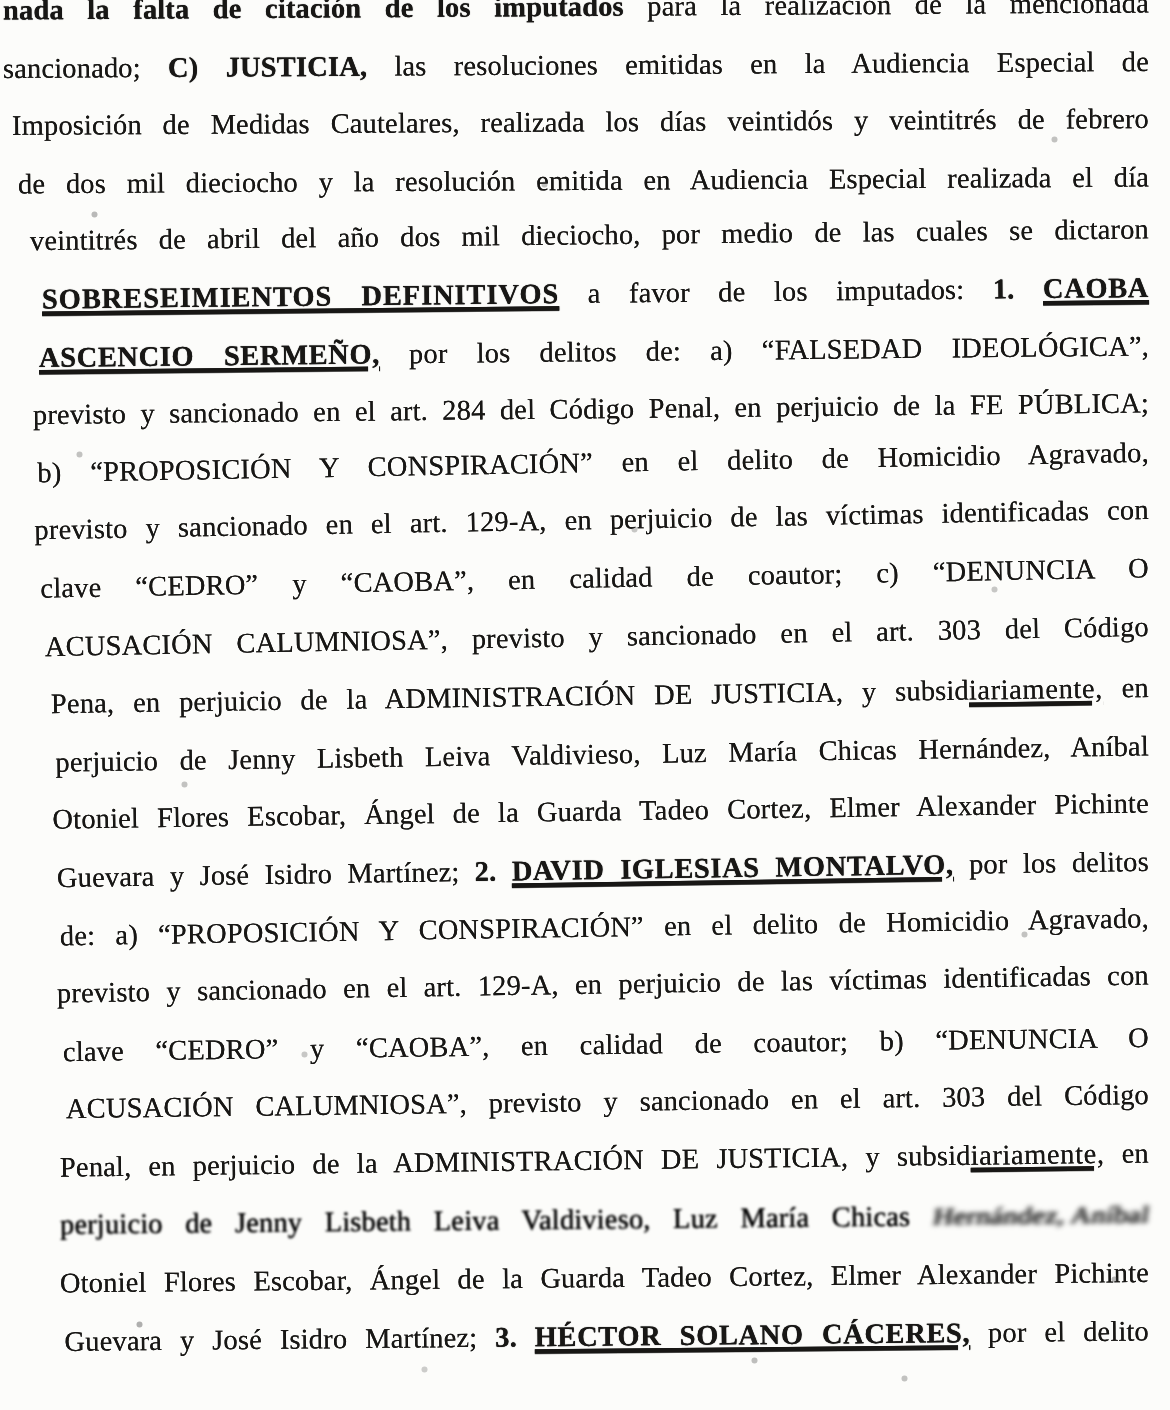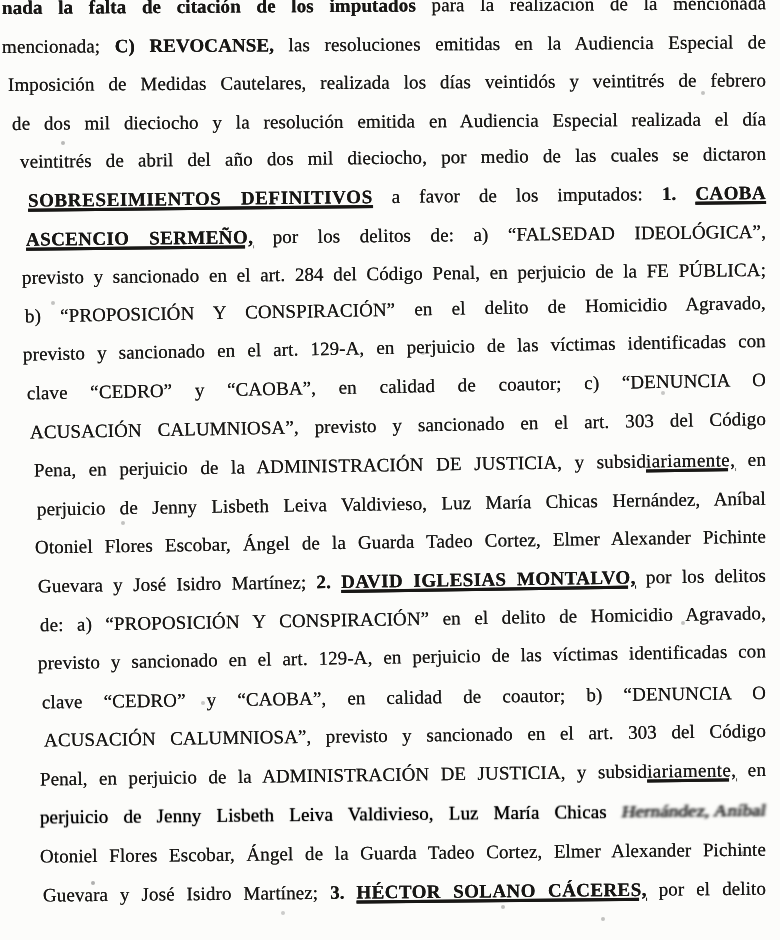--- a/index.html
+++ b/index.html
@@ -118,21 +118,21 @@
       602px 918px 0 1px rgba(60,60,60,.3),
       282px 912px 0 1px rgba(60,60,60,.25);
   }
 </style>
 </head>
 <body style="background: rgb(252, 252, 250); color: rgb(24, 23, 21);">
 
 <div class="page">
   <div class="doc-text">
       <div class="line"><span class="seg b">nada la falta de citación de los imputados </span><span class="seg">para la realización de la mencionada</span></div>
-      <div class="line"><span class="seg">mencionada; </span><span class="seg b">C) REVOCANSE,</span><span class="seg"> las resoluciones emitidas en la Audiencia Especial de</span></div>
+      <div class="line"><span class="seg">sancionado; </span><span class="seg b">C) JUSTICIA,</span><span class="seg"> las resoluciones emitidas en la Audiencia Especial de</span></div>
       <div class="line"><span class="seg">Imposición de Medidas Cautelares, realizada los días veintidós y veintitrés de febrero</span></div>
       <div class="line"><span class="seg">de dos mil dieciocho y la resolución emitida en Audiencia Especial realizada el día</span></div>
       <div class="line"><span class="seg">veintitrés de abril del año dos mil dieciocho, por medio de las cuales se dictaron</span></div>
       <div class="line"><span class="seg b u2">SOBRESEIMIENTOS DEFINITIVOS</span><span class="seg"> a favor de los imputados:  </span><span class="seg b">1. </span><span class="seg b u">CAOBA</span></div>
       <div class="line"><span class="seg b u">ASCENCIO SERMEÑO,</span><span class="seg"> por los delitos de: a) “FALSEDAD IDEOLÓGICA”,</span></div>
       <div class="line"><span class="seg">previsto y sancionado en el art. 284 del Código Penal, en perjuicio de la FE PÚBLICA;</span></div>
       <div class="line"><span class="seg">b) “PROPOSICIÓN Y CONSPIRACIÓN” en el delito de Homicidio Agravado,</span></div>
       <div class="line"><span class="seg">previsto y sancionado en el art. 129-A, en perjuicio de las víctimas identificadas con</span></div>
       <div class="line"><span class="seg">clave “CEDRO” y “CAOBA”, en calidad de coautor; c) “DENUNCIA O</span></div>
       <div class="line"><span class="seg">ACUSACIÓN CALUMNIOSA”, previsto y sancionado en el art. 303 del Código</span></div>

